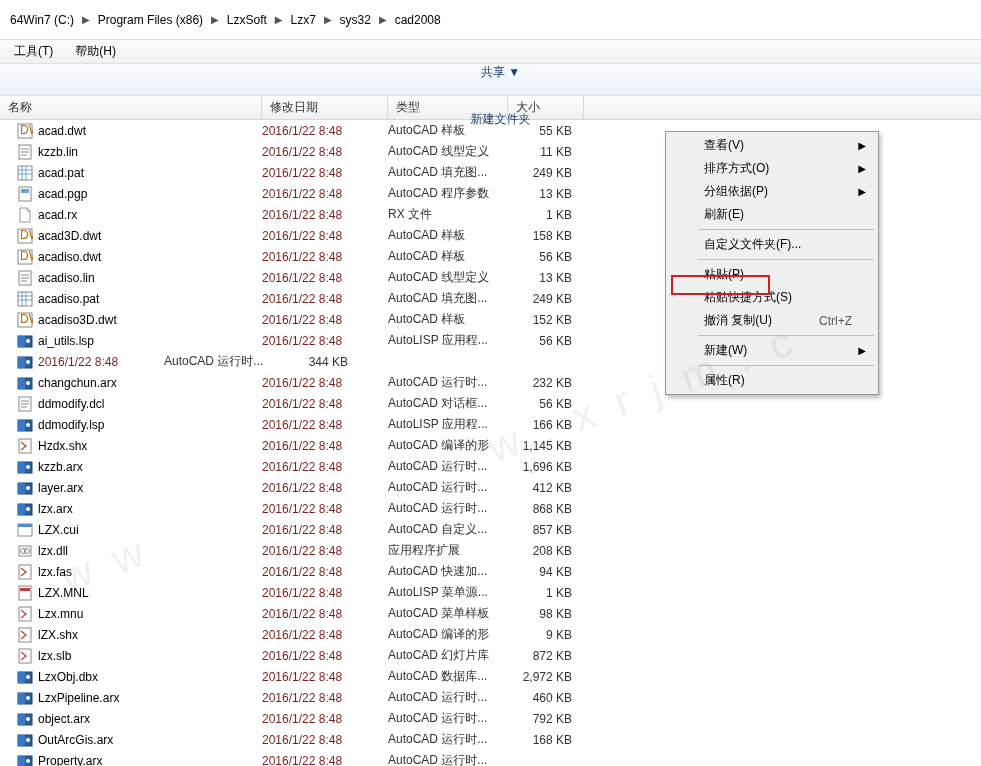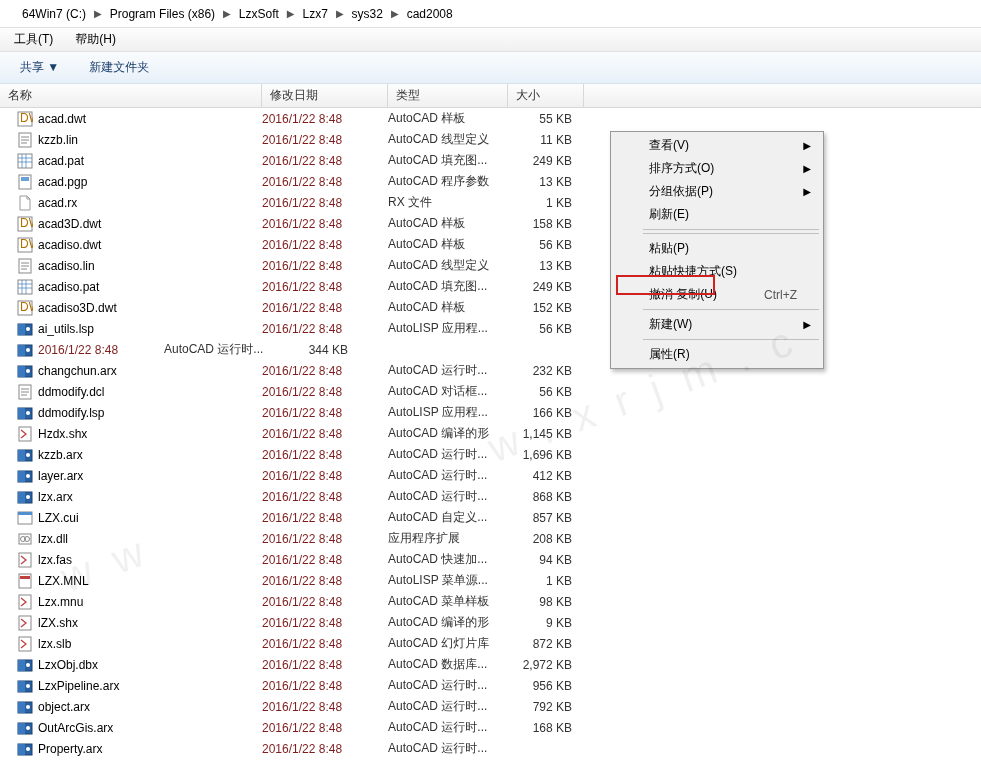--- a/index.html
+++ b/index.html
@@ -1,45 +1,45 @@
 <!DOCTYPE html>
 <html><head>
 <meta charset="utf-8">
 <style>
 * { margin: 0; padding: 0; box-sizing: border-box; font-family: "Microsoft YaHei", "Segoe UI", Tahoma, sans-serif; font-size: 12px; }
 body { background: #fff; width: 981px; height: 766px; overflow: hidden; position: relative; }
 
-.breadcrumb { height: 28px; background: #fff; border-bottom: 1px solid #e0e0e0; display: flex; align-items: center; padding-left: 18px; }
+.breadcrumb { height: 40px; background: #fff; border-bottom: 1px solid #e0e0e0; display: flex; align-items: center; padding-left: 6px; }
 .breadcrumb .crumb { display: flex; align-items: center; padding: 0 4px; cursor: pointer; }
 .breadcrumb .chev { color: #555; padding: 0 4px; font-size: 10px; }
 
 .menubar { height: 24px; background: linear-gradient(#fdfdfd,#f0f0f0); border-bottom: 1px solid #e0e0e0; display: flex; align-items: center; padding-left: 14px; gap: 22px; }
 .menubar span { cursor: pointer; }
 
-.toolbar { height: 32px; background: linear-gradient(#fafcfe,#e8f0f8); border-bottom: 1px solid #d6e2ee; display: flex; align-items: center; padding-left: 20px; gap: 30px; color: #1a3e6e; }
+.toolbar { height: 32px; background: linear-gradient(#fafcfe,#e8f0f8); border-bottom: 1px solid #d6e2ee; display: flex; align-items: center; padding-left: 20px; gap: 30px; color: #1a3e6e; flex-direction: column; }
 .toolbar .btn { display: flex; align-items: center; gap: 4px; cursor: pointer; }
 
 .cols { height: 24px; background: linear-gradient(#fdfdfd,#f0f0f0); border-bottom: 1px solid #d8d8d8; display: flex; align-items: center; color: #333; }
 .cols .col { border-right: 1px solid #d8d8d8; height: 100%; display: flex; align-items: center; padding-left: 8px; }
 .c-name { width: 262px; }
 .c-date { width: 126px; }
 .c-type { width: 120px; }
 .c-size { width: 76px; justify-content: flex-start; }
 
 .list { overflow: hidden; }
 .row { height: 21px; display: flex; align-items: center; padding-left: 0; }
 .row .ico { width: 18px; height: 16px; margin-left: 16px; margin-right: 4px; display: inline-flex; align-items: center; justify-content: center; }
 .row .ico svg { width: 16px; height: 16px; }
 .row .nm { width: 224px; overflow: hidden; white-space: nowrap; text-overflow: ellipsis; }
 .row .dt { width: 126px; color: #7f1d1d; }
 .row .tp { width: 120px; color: #333; overflow: hidden; white-space: nowrap; text-overflow: ellipsis; }
 .row .sz { width: 70px; text-align: right; color: #333; padding-right: 6px; }
 
 
-.ctx { position: absolute; left: 610px; top: 131px; width: 214px; background: #f0f0f0; border: 1px solid #979797; box-shadow: 2px 3px 4px rgba(0,0,0,0.25); padding: 2px; }
+.ctx { position: absolute; left: 665px; top: 131px; width: 214px; background: #f0f0f0; border: 1px solid #979797; box-shadow: 2px 3px 4px rgba(0,0,0,0.25); padding: 2px; }
 .ctx .stripe { position: absolute; left: 2px; top: 2px; bottom: 2px; width: 28px; background: #f0f0f0; }
 .ctx .item { position: relative; height: 23px; display: flex; align-items: center; padding-left: 36px; cursor: pointer; }
 .ctx .item .lbl { flex: 1; }
 .ctx .item .sc { color: #555; padding-right: 24px; }
 .ctx .item .sub { position: absolute; right: 10px; font-size: 10px; }
 .ctx .sep { height: 1px; background: #c0c0c0; margin: 3px 2px 3px 30px; }
 .ctx .hl { position: absolute; border: 2px solid #d02020; pointer-events: none; }
 
 .watermark { position: absolute; color: rgba(0,0,0,0.06); font-size: 42px; transform: rotate(-20deg); pointer-events: none; letter-spacing: 6px; font-weight: 300; }
 </style>
@@ -422,21 +422,21 @@
       <span class="ico">
         <svg viewBox="0 0 16 16">
           <rect x="1" y="3" width="14" height="11" fill="#2860a0" stroke="#164070"></rect>
           <rect x="1" y="3" width="7" height="11" fill="#3a78c0"></rect>
           <circle cx="11" cy="8" r="2" fill="#fff"></circle>
         </svg>
       </span>
       <span class="nm">LzxPipeline.arx</span>
       <span class="dt">2016/1/22 8:48</span>
       <span class="tp">AutoCAD 运行时...</span>
-      <span class="sz">956 KB</span>
+      <span class="sz">460 KB</span>
     </div>
     <div class="row">
       <span class="ico">
         <svg viewBox="0 0 16 16">
           <rect x="1" y="3" width="14" height="11" fill="#2860a0" stroke="#164070"></rect>
           <rect x="1" y="3" width="7" height="11" fill="#3a78c0"></rect>
           <circle cx="11" cy="8" r="2" fill="#fff"></circle>
         </svg>
       </span>
       <span class="nm">object.arx</span>
@@ -483,20 +483,23 @@
       <span class="sub">▶</span>
     </div>
   <div class="item">
       <span class="lbl">分组依据(P)</span>
       <span class="sub">▶</span>
     </div>
   <div class="item">
       <span class="lbl">刷新(E)</span>
     </div>
   <div class="sep"></div>
+  <div class="item">
+      <span class="lbl">自定义文件夹(F)...</span>
+    </div>
   <div class="sep"></div>
   <div class="item" style="position:relative;">
       <span class="lbl">粘贴(P)</span>
     </div>
   <div class="item">
       <span class="lbl">粘贴快捷方式(S)</span>
     </div>
   <div class="item">
       <span class="lbl">撤消 复制(U)</span>
       <span class="sc">Ctrl+Z</span>

